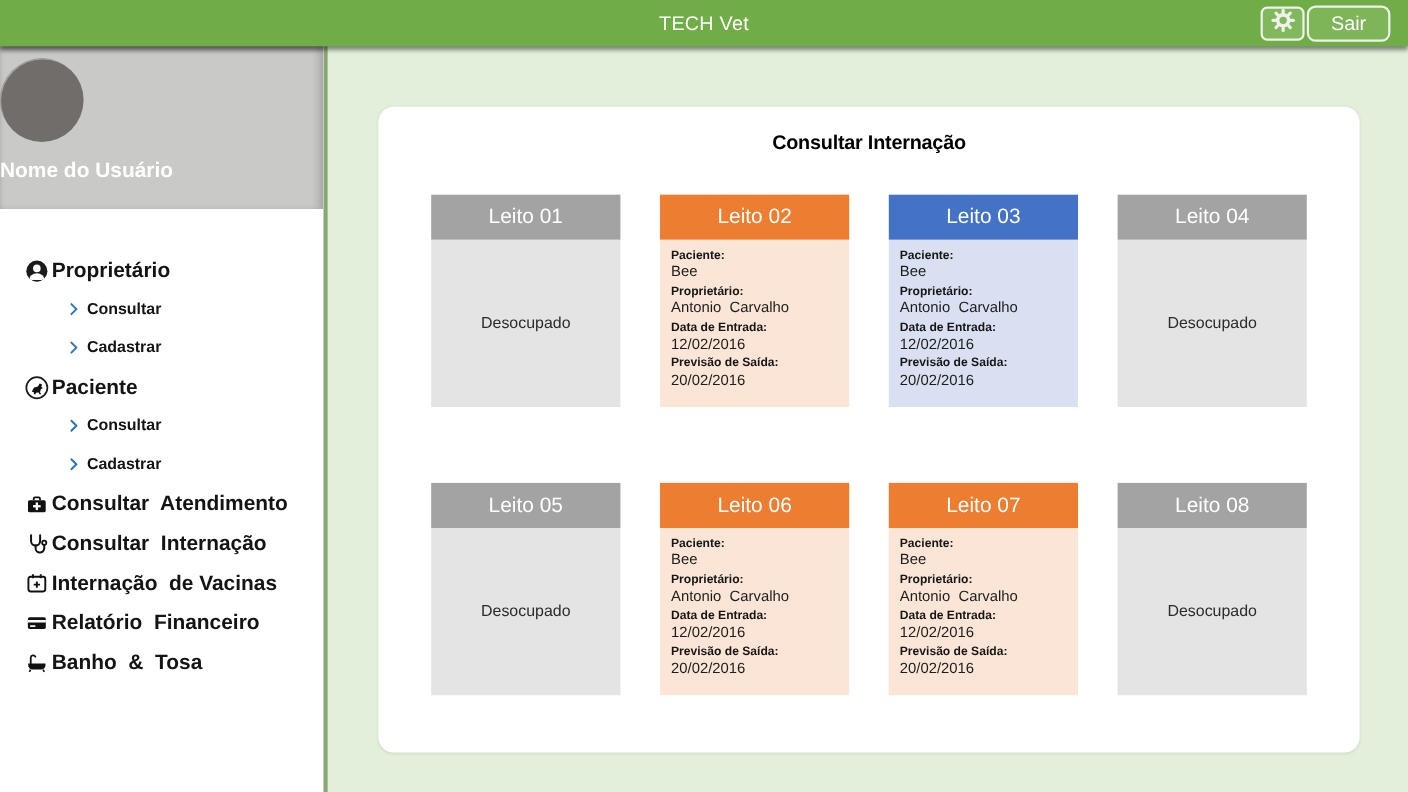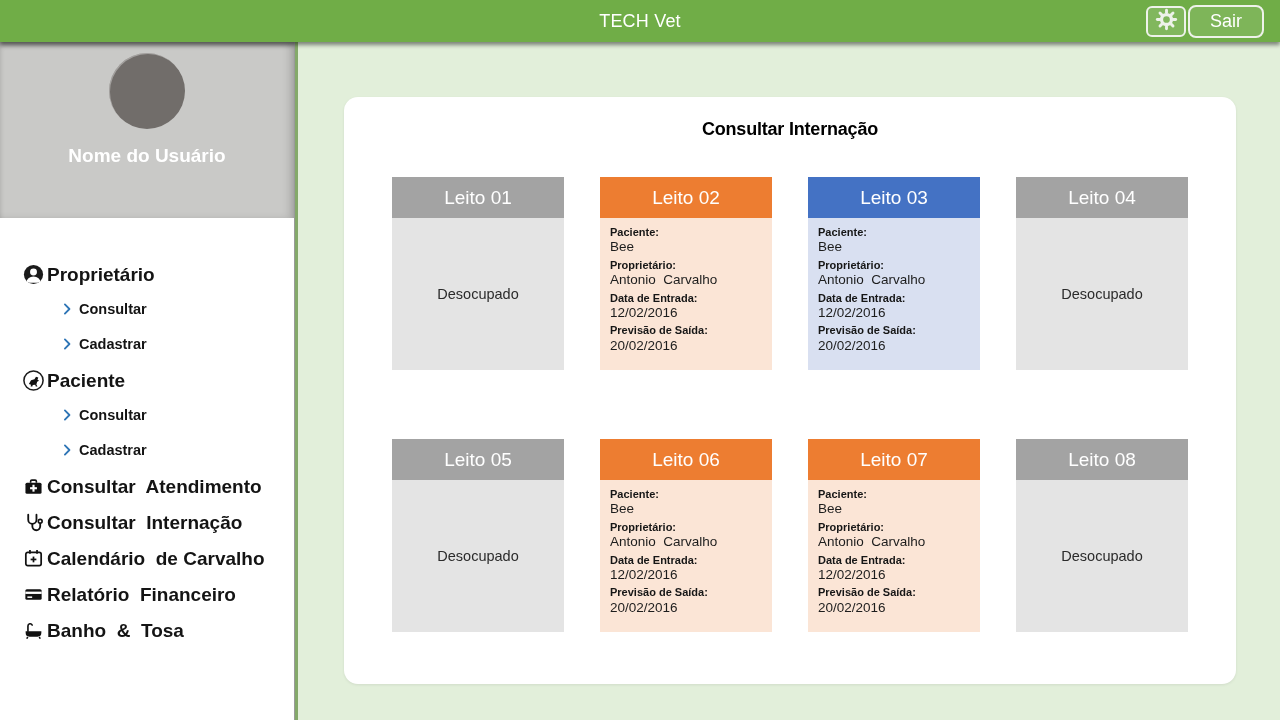--- a/index.html
+++ b/index.html
@@ -30,23 +30,23 @@
   }
 
   
   .content-row { display:flex; height:678px; }
   .sidebar { width:294px; background:#fff; position:relative; flex:none; }
   .divider { width:4px; flex:none; background:var(--divider_green,#84A96A); border-left:1px solid #9a9a9a; }
   .main { flex:1; background:var(--content_bg,#E2EFDA); padding:55px 44px 36px 46px; }
 
   
   .user-panel {
-    height:176px; background:var(--sidebar_panel_gray,#C9C9C7);
+    height:148px; background:var(--sidebar_panel_gray,#C9C9C7);
     box-shadow:inset 0 4px 5px rgba(0,0,0,.18), inset -6px 0 6px rgba(0,0,0,.10);
-    display:flex; flex-direction:column; align-items:center;
+    display:flex; flex-direction:column; align-items:flex-start;
   }
   .avatar {
     width:76px; height:76px; border-radius:50%; margin-top:11px;
     background:var(--avatar_gray,#716D6A);
     box-shadow:inset 1px 1px 0 rgba(255,255,255,.35);
   }
   .user-name { margin-top:16px; color:#fff; font-weight:bold; font-size:19px; }
 
   .nav { padding-top:44px; }
   .nav-item { display:flex; align-items:center; height:25px; margin:0 0 11px 0; cursor:pointer; }
@@ -216,21 +216,21 @@
       <div class="nav-item">
         <span class="nav-icon">
           <svg width="23" height="23" viewBox="0 0 24 24">
             <rect x="4" y="5.5" width="16" height="14" rx="2" fill="none" stroke="#111" stroke-width="1.8"></rect>
             <line x1="8.3" y1="3.2" x2="8.3" y2="7" stroke="#111" stroke-width="1.8"></line>
             <line x1="15.7" y1="3.2" x2="15.7" y2="7" stroke="#111" stroke-width="1.8"></line>
             <line x1="12" y1="10" x2="12" y2="16" stroke="#111" stroke-width="1.8"></line>
             <line x1="9" y1="13" x2="15" y2="13" stroke="#111" stroke-width="1.8"></line>
           </svg>
         </span>
-        <span class="nav-label">Calendário  de Carvalho</span>
+        <span class="nav-label">Internação  de Vacinas</span>
       </div>
 
       <div class="nav-item">
         <span class="nav-icon">
           <svg width="23" height="23" viewBox="0 0 24 24">
             <rect x="3.5" y="6.5" width="17" height="11" rx="1.6" fill="#111"></rect>
             <rect x="3.5" y="9" width="17" height="2.4" fill="#fff"></rect>
             <rect x="5.6" y="14" width="5" height="1.6" fill="#fff"></rect>
           </svg>
         </span>

